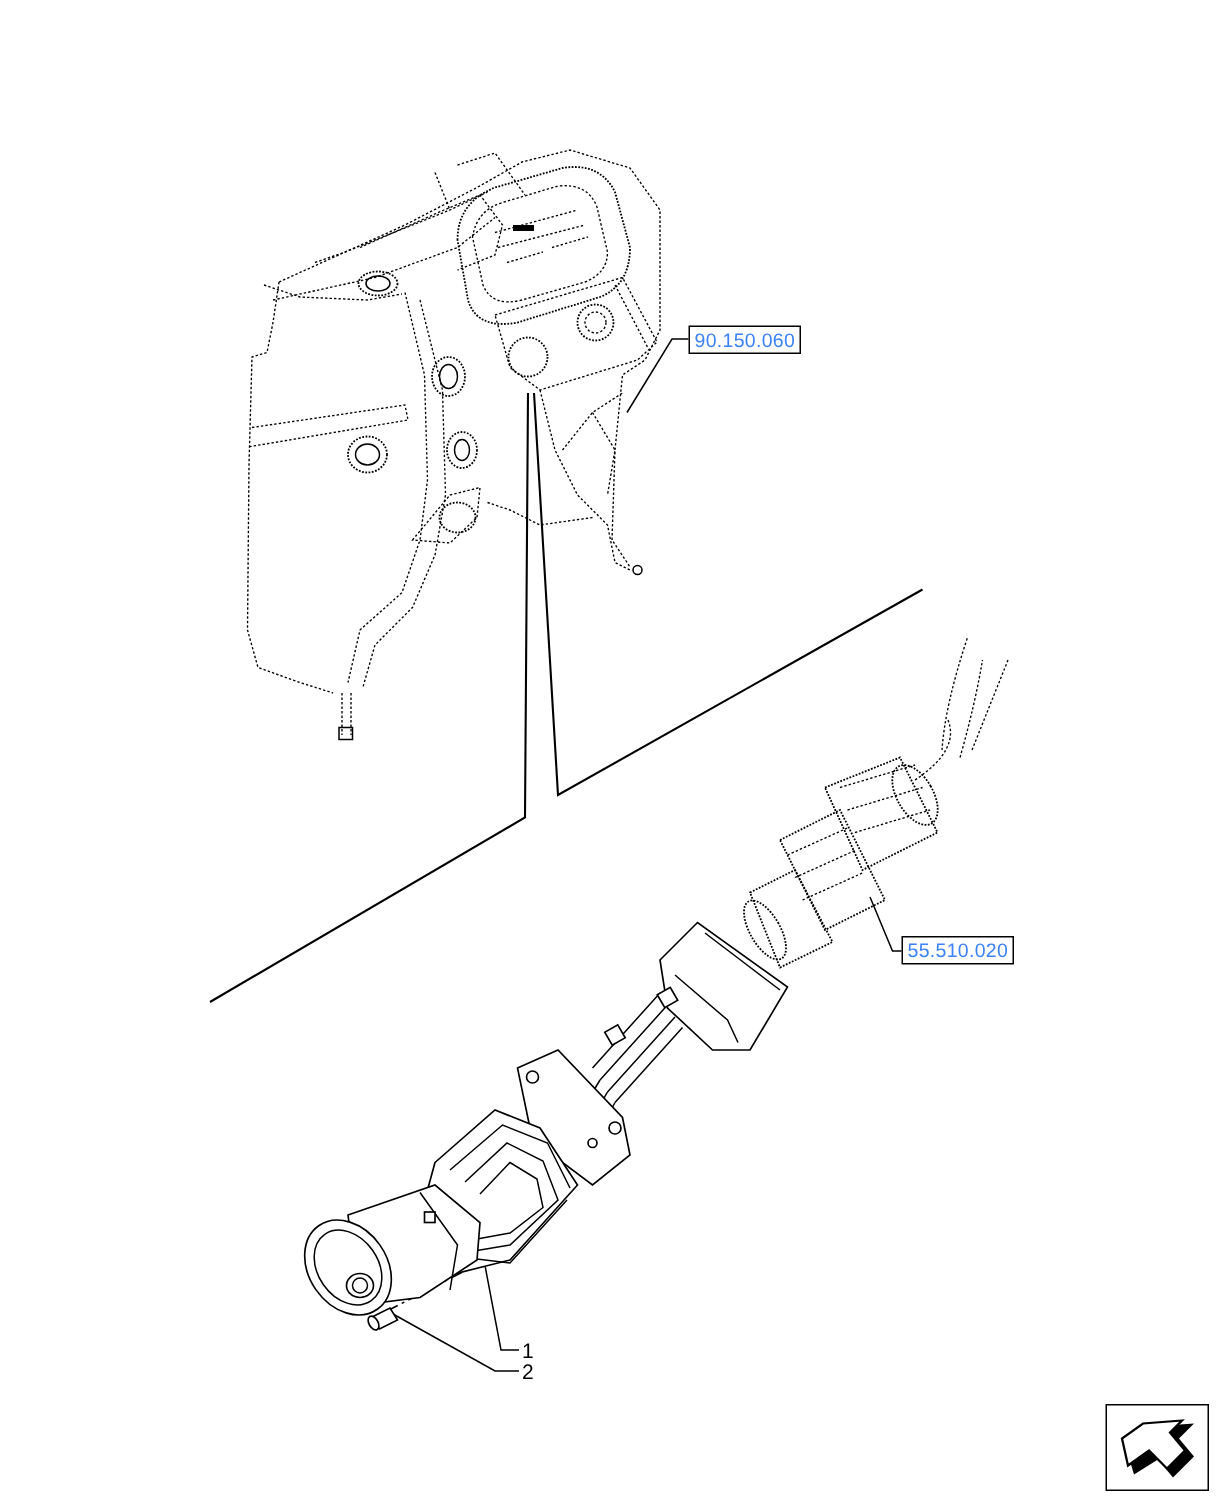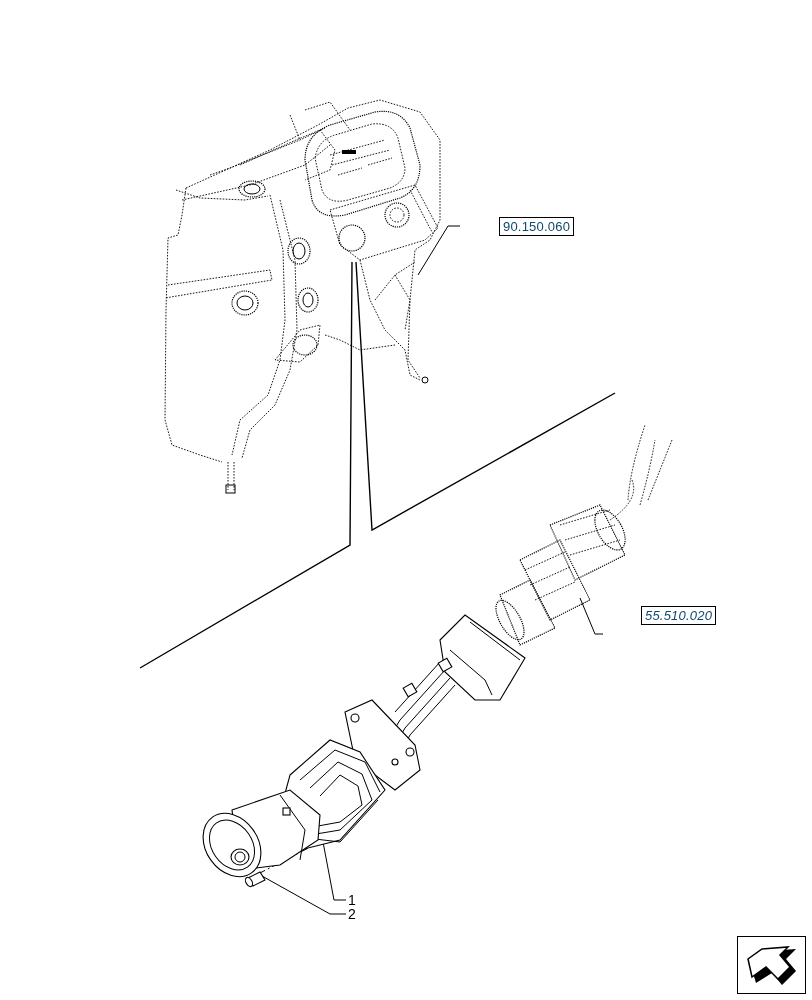--- a/index.html
+++ b/index.html
@@ -1,21 +1,21 @@
 <!DOCTYPE html>
 <html><head>
 <meta charset="utf-8">
 <style>
   html, body { margin: 0; padding: 0; background: #ffffff; }
   body { width: 812px; height: 1000px; position: relative; overflow: hidden;
          font-family: "Liberation Sans", sans-serif; }
   #canvas { position: absolute; left: 0; top: 0; width: 812px; height: 1000px; }
   .ref-box { position: absolute; border: 1.5px solid #000; background: #fff;
-             font-size: 13px; line-height: 15px; padding: 1px 3px; color: #0c4a6e;
-             letter-spacing: 0.2px; cursor: pointer; margin-left: 40px; }
+             font-size: 13px; line-height: 15px; padding: 1px 3px; color: #3b82f6;
+             letter-spacing: 0.2px; cursor: pointer; }
   .callout-num { position: absolute; font-size: 14px; color: #000; }
   .nav-icon { position: absolute; left: 737px; top: 936px; width: 67px; height: 56px;
               border: 1.5px solid #000; background: #fff; cursor: pointer; }
   .dot { fill: none; stroke: #000; stroke-width: 0.9; stroke-dasharray: 1.6 1.4; }
   .dotb { fill: none; stroke: #000; stroke-width: 1.2; stroke-dasharray: 1.2 1; }
   .solid { fill: none; stroke: #000; stroke-width: 1.4; }
   .thin { fill: none; stroke: #000; stroke-width: 1; }
   .part { fill: #fff; stroke: #000; stroke-width: 1.1; }
 </style>
 </head>
@@ -132,21 +132,21 @@
     <ellipse class="thin" cx="240" cy="857" rx="5" ry="5"></ellipse>
   </g>
 
   <g>
     <path class="part" d="M248,878 L260,872 L265,880 L253,886 Z"></path>
     <ellipse class="part" cx="249" cy="882" rx="3" ry="5" transform="rotate(-30 249 882)"></ellipse>
   </g>
 </svg>
 
 <div class="ref-box" style="left:459px;top:217px;">90.150.060</div>
-<div class="ref-box" style="left:601px;top:606px;font-style:italic;">55.510.020</div>
+<div class="ref-box" style="left:601px;top:624px;">55.510.020</div>
 
 <div class="callout-num" style="left:348px;top:892px;">1</div>
 <div class="callout-num" style="left:348px;top:906px;">2</div>
 
 <div class="nav-icon">
   <svg width="67" height="56" viewBox="0 0 67 56">
     <path d="M12,26 L18,46 L34,36 L44,48 L58,34 L48,22 L58,12 L30,14 Z" fill="#000"></path>
     <path d="M10,22 L14,40 L28,30 L40,42 L52,30 L42,18 L50,10 L24,12 Z" fill="#fff" stroke="#000" stroke-width="1.5"></path>
   </svg>
 </div>

